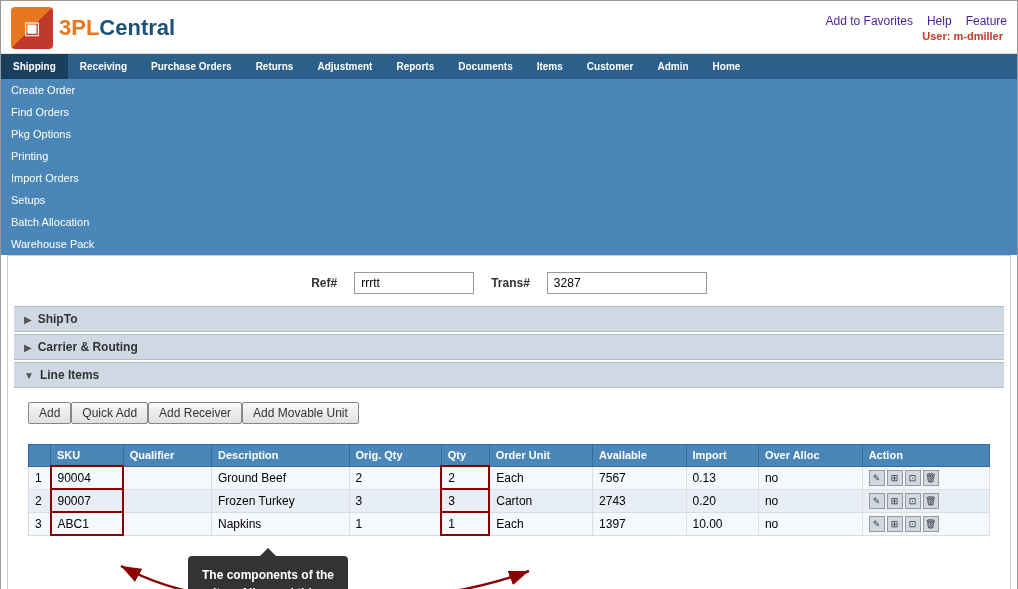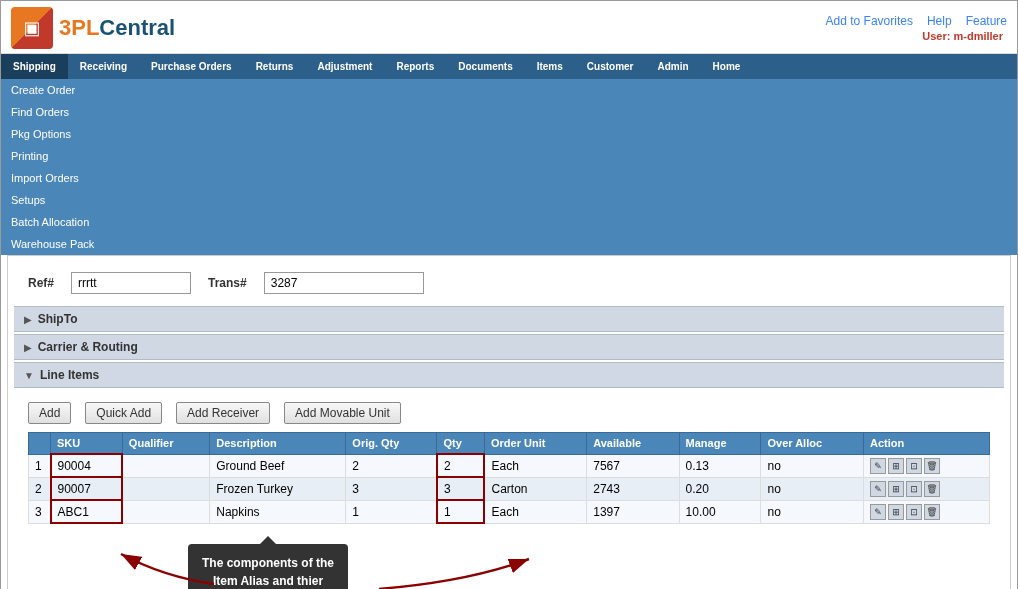--- a/index.html
+++ b/index.html
@@ -46,21 +46,21 @@
       font-weight: bold;
       color: #1a5276;
     }
     .logo-text span { color: #e87722; margin-top: 28px; }
     .top-right-links {
       display: flex;
       gap: 14px;
       align-items: center;
       font-size: 12px;
     }
-    .top-right-links a { color: #3b82f6; text-decoration: none; text-align: right; }
+    .top-right-links a { color: #4c1d95; text-decoration: none; text-align: right; }
     .user-info {
       font-size: 11px;
       color: #555;
       text-align: right;
       margin-right: 4px;
     }
     .user-info span { color: #c0392b; font-weight: bold; }
 
     
     .main-nav {
@@ -116,20 +116,21 @@
     .page-header .customer-label { color: #c0392b; font-weight: bold; }
     .page-header .warehouse-label { color: #e87722; font-weight: bold; }
     .page-header .label-gray { color: #666; }
 
     
     .form-row {
       padding: 10px 14px;
       display: flex;
       align-items: center;
       gap: 17px;
+      justify-content: center;
     }
     .form-label { font-size: 12px; color: #333; font-weight: bold; }
     .form-input {
       border: 1px solid #999;
       padding: 3px 6px;
       font-size: 12px;
       width: 120px;
     }
     .form-input-wide { width: 160px; }
 
@@ -157,22 +158,22 @@
       align-items: center;
       gap: 6px;
       cursor: pointer;
       border-top: 1px solid #b0bcc8;
       border-bottom: 1px solid #b0bcc8;
       margin-bottom: 8px;
     }
 
     .buttons-row {
       display: flex;
-      gap: 14px;
-      margin-bottom: 8px;
+      gap: 0;
+      margin-bottom: 20px;
     }
     .btn {
       padding: 3px 10px;
       font-size: 12px;
       border: 1px solid #888;
       background: linear-gradient(to bottom, #f8f8f8, #e0e0e0);
       cursor: pointer;
       border-radius: 2px;
       color: #333;
     }
@@ -361,21 +362,21 @@
             <thead>
               <tr>
                 <th style="width:22px;"></th>
                 <th>SKU</th>
                 <th>Qualifier</th>
                 <th>Description</th>
                 <th>Orig. Qty</th>
                 <th>Qty</th>
                 <th>Order Unit</th>
                 <th>Available</th>
-                <th>Manage</th>
+                <th>Import</th>
                 <th>Over Alloc</th>
                 <th>Action</th>
               </tr>
             </thead>
             <tbody>
               <tr>
                 <td>1</td>
                 <td class="highlight-sku">90004</td>
                 <td></td>
                 <td>Ground Beef</td>

